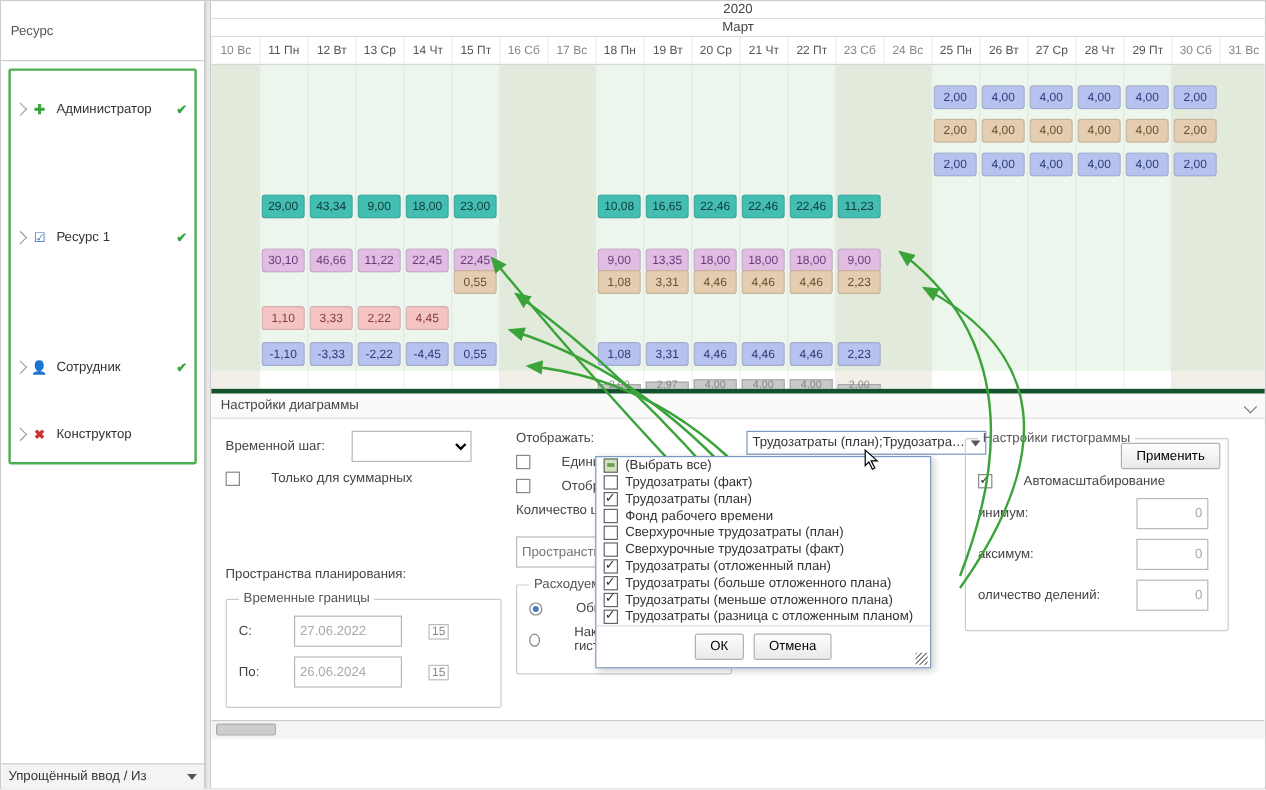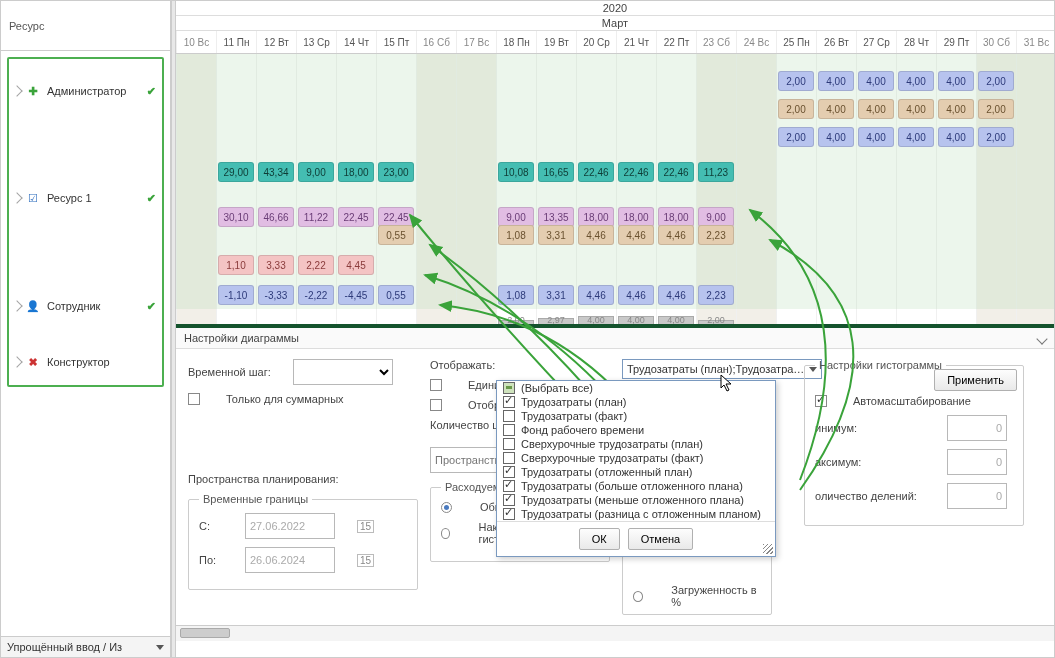--- a/index.html
+++ b/index.html
@@ -793,26 +793,20 @@
         </div>
 
         <div style="width:170px">
           <div class="field-row" style="position:relative">
             <div style="border:1px solid #7a99bf;height:20px;width:200px;display:flex;align-items:center;padding:0 16px 0 4px;position:relative;background:#fff">
               <span style="overflow:hidden;white-space:nowrap;text-overflow:ellipsis">Трудозатраты (план);Трудозатрат...</span>
               <span class="dd-arrow" style="position:absolute;right:4px;top:7px"></span>
             </div>
           </div>
           <div style="height:150px"></div>
-          <fieldset style="margin-top:8px;height:70px;width:150px">
-             <div class="field-row" style="margin-top:30px">
-               <span class="radio"></span>
-               <span class="label">Загруженность в %</span>
-             </div>
-          </fieldset>
         </div>
 
         <div style="width:220px">
           <fieldset style="position:relative;padding-top:6px">
             <legend>Настройки гистограммы</legend>
             <button class="btn" style="position:absolute;right:6px;top:-2px">Применить</button>
             <div class="field-row" style="margin-top:18px">
               <span class="checkbox checked"></span>
               <span class="label">Автомасштабирование</span>
             </div>
@@ -838,26 +832,26 @@
   </div>
 </div>
 
 <div class="dropdown-popup">
   <div class="dropdown-list" id="dd-list">
       <div class="dropdown-item">
         <span class="dd-check mixed"></span>
         <span>(Выбрать все)</span>
       </div>
       <div class="dropdown-item">
+        <span class="dd-check "></span>
+        <span>Трудозатраты (факт)</span>
+      </div>
+      <div class="dropdown-item">
         <span class="dd-check checked"></span>
         <span>Трудозатраты (план)</span>
-      </div>
-      <div class="dropdown-item">
-        <span class="dd-check "></span>
-        <span>Трудозатраты (факт)</span>
       </div>
       <div class="dropdown-item">
         <span class="dd-check "></span>
         <span>Фонд рабочего времени</span>
       </div>
       <div class="dropdown-item">
         <span class="dd-check "></span>
         <span>Сверхурочные трудозатраты (план)</span>
       </div>
       <div class="dropdown-item">

